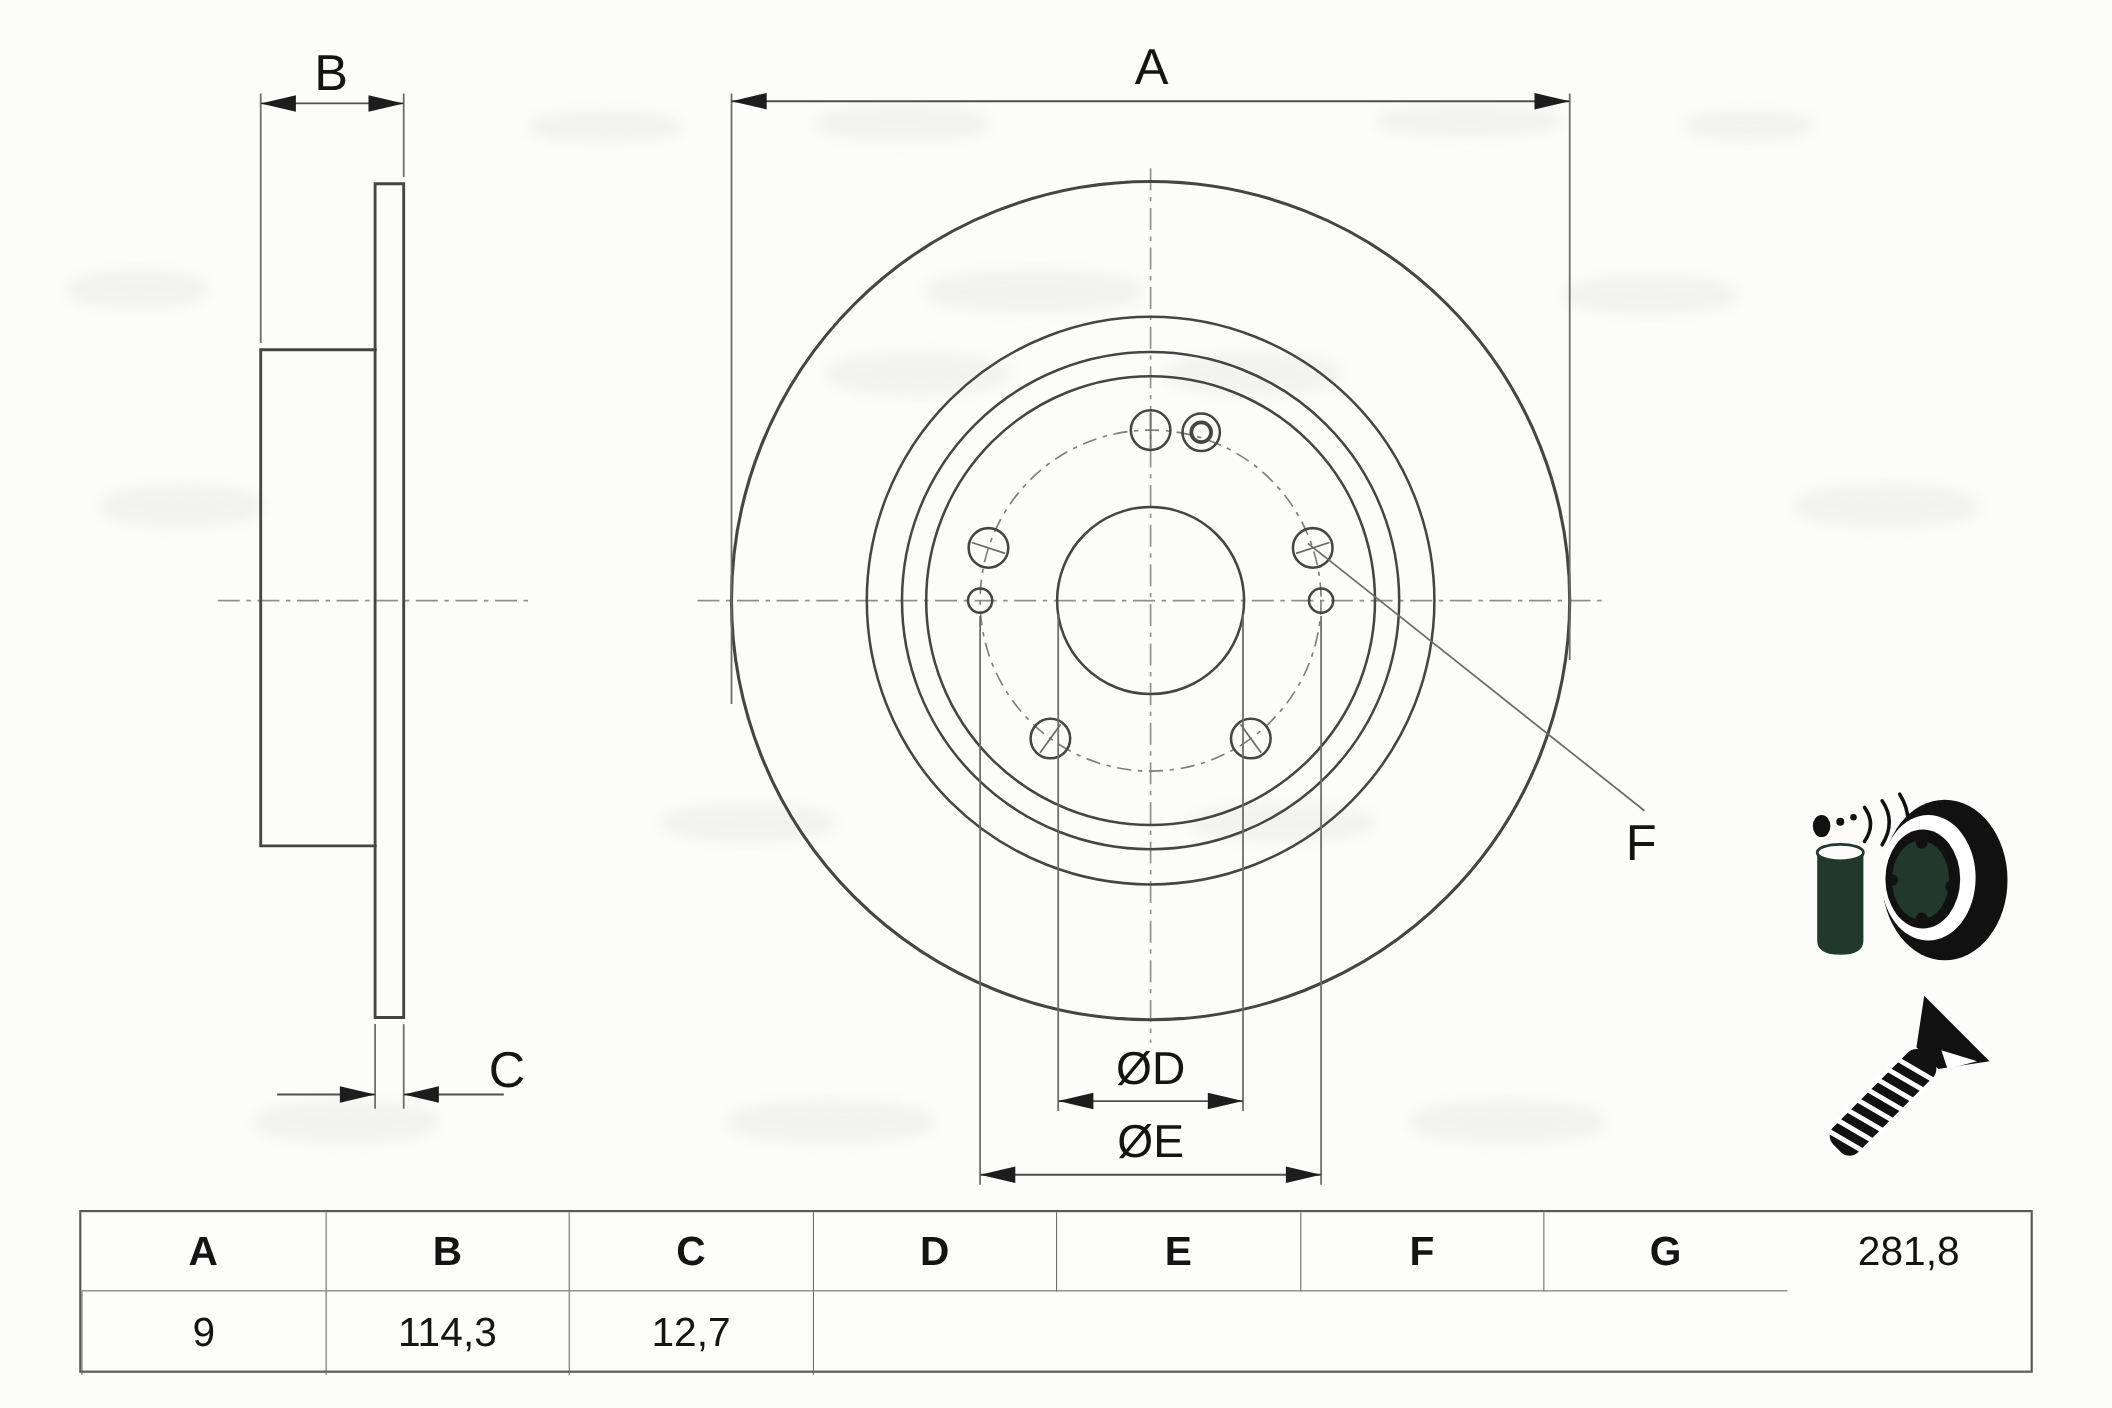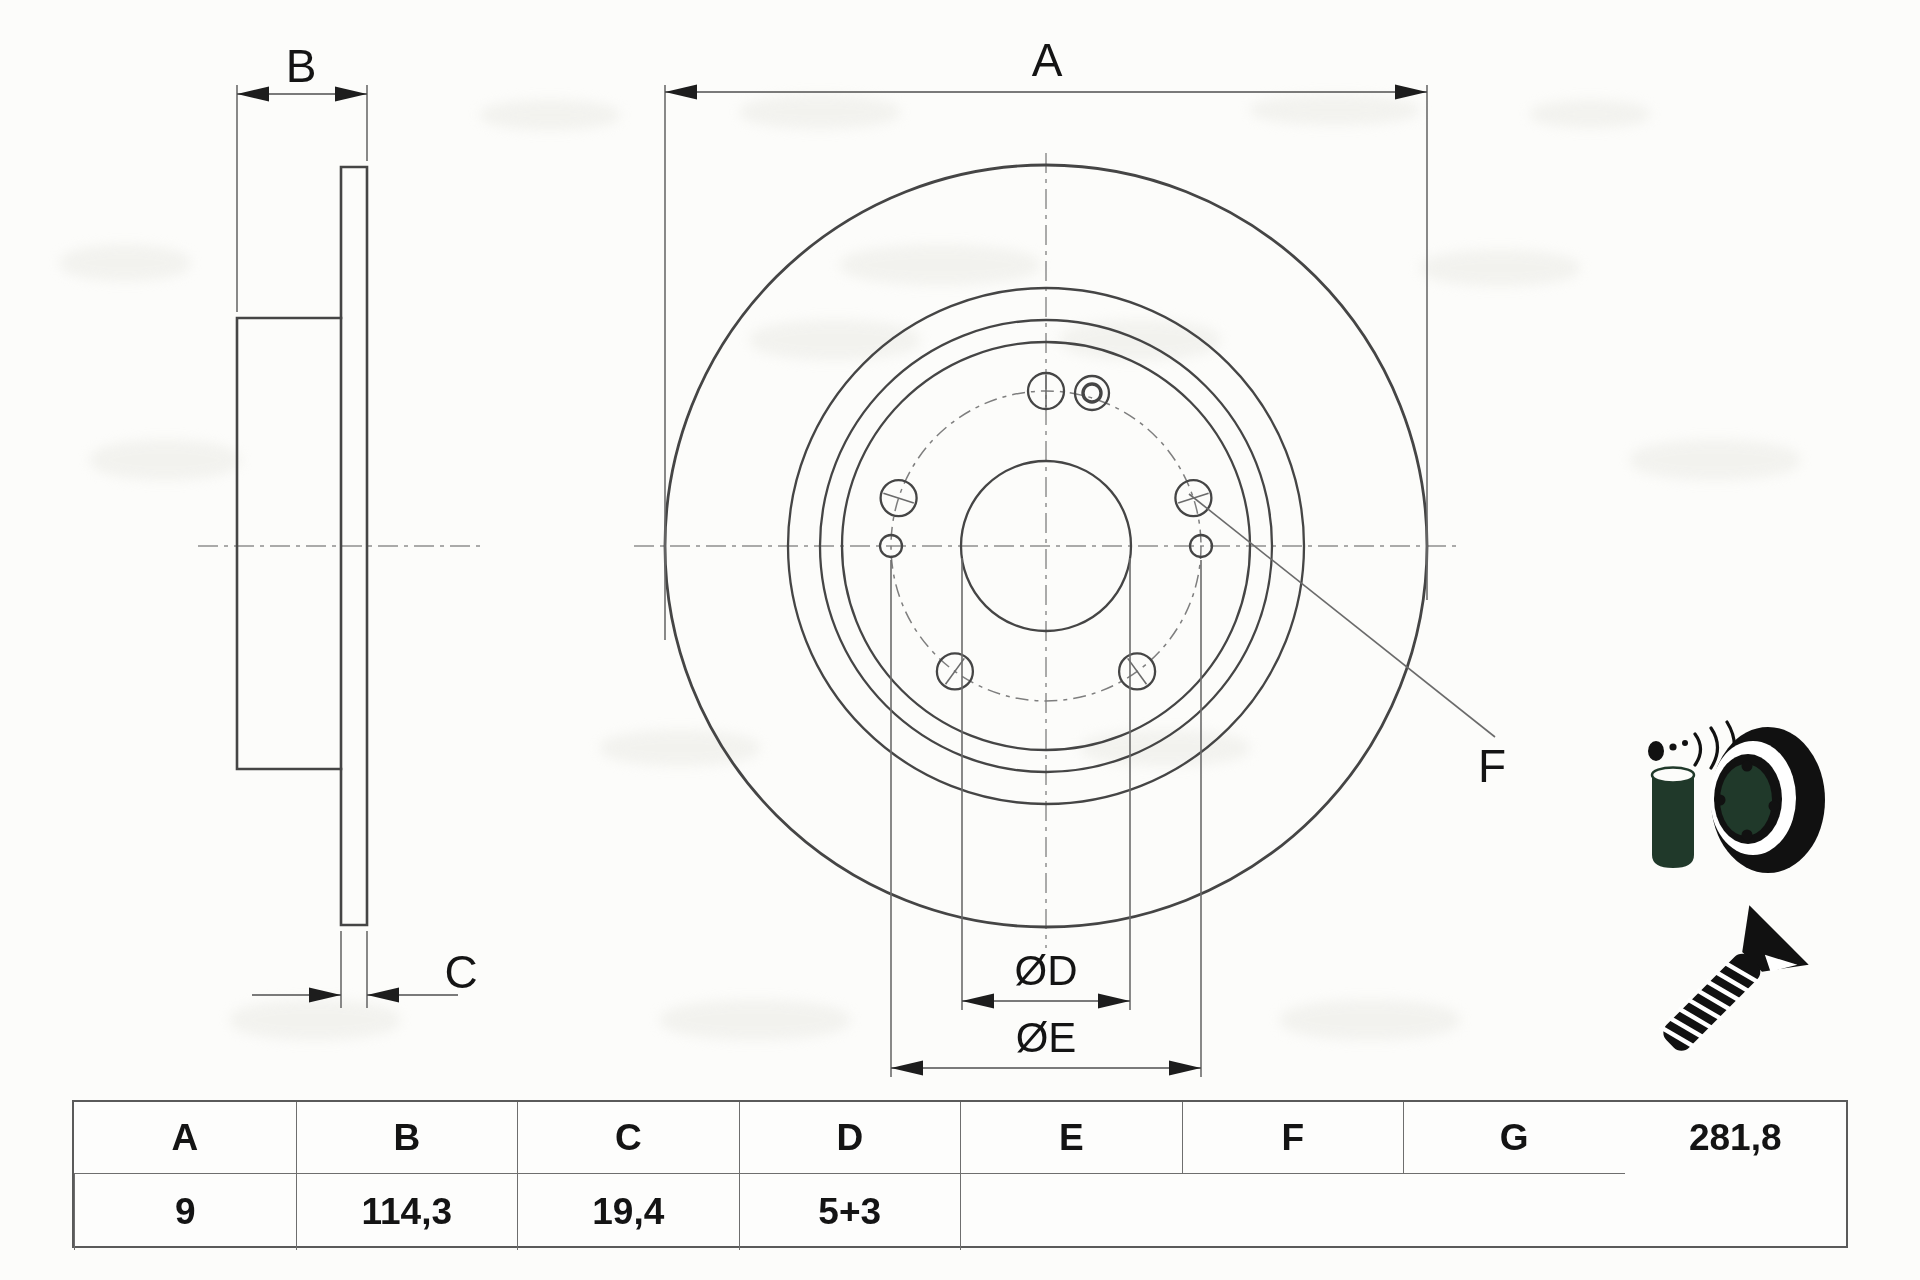--- a/index.html
+++ b/index.html
@@ -33,21 +33,21 @@
     position:absolute;left:72px;top:1100px;width:1776px;height:148px;
     display:grid;grid-template-columns:repeat(8,1fr);grid-template-rows:72px 76px;
     border:2.5px solid var(--table-border);background:#fdfdfc;
   }
   .dim-table .cell{
     display:flex;align-items:center;justify-content:center;
     border-left:1.8px solid #6e6e6e;color:var(--text);
   }
   .dim-table .cell.first{border-left:none;}
   .dim-table .th{font-size:37px;font-weight:700;border-bottom:1.8px solid #6e6e6e;}
-  .dim-table .td{font-size:37px;font-weight:700;}
+  .dim-table .td{font-size:37px;font-weight:400;}
   
   .smudge{position:absolute;background:#ebebe6;border-radius:45%;filter:blur(6px);opacity:.55;}
 </style>
 </head>
 <body>
 
 <div class="stage">
 
   <div class="smudge" style="left:480px;top:100px;width:140px;height:30px"></div>
   <div class="smudge" style="left:740px;top:95px;width:160px;height:34px"></div>
@@ -210,18 +210,17 @@
     <div class="cell th first">A</div>
     <div class="cell th">B</div>
     <div class="cell th">C</div>
     <div class="cell th">D</div>
     <div class="cell th">E</div>
     <div class="cell th">F</div>
     <div class="cell th">G</div>
     <div class="cell td first">281,8</div>
     <div class="cell td">9</div>
     <div class="cell td">114,3</div>
-    <div class="cell td">19,4</div>
-    <div class="cell td">5+3</div>
+    <div class="cell td">12,7</div>
     <div class="cell td"></div>
   </div>
 
 </div>
 
 </body></html>

